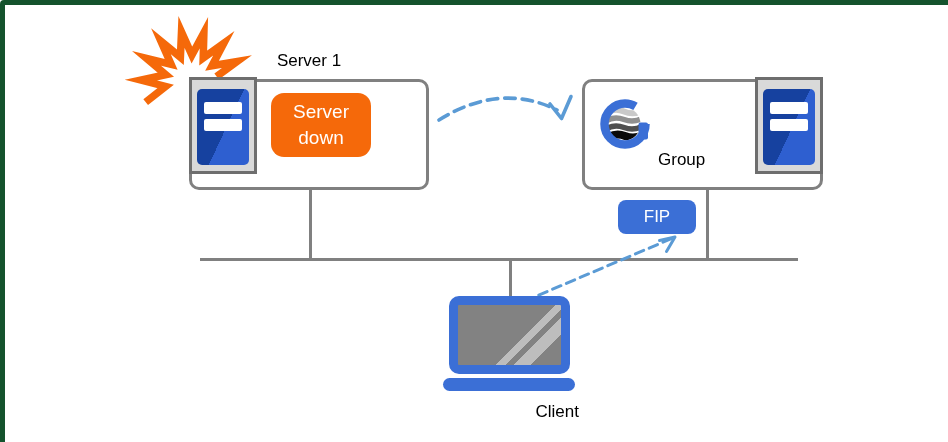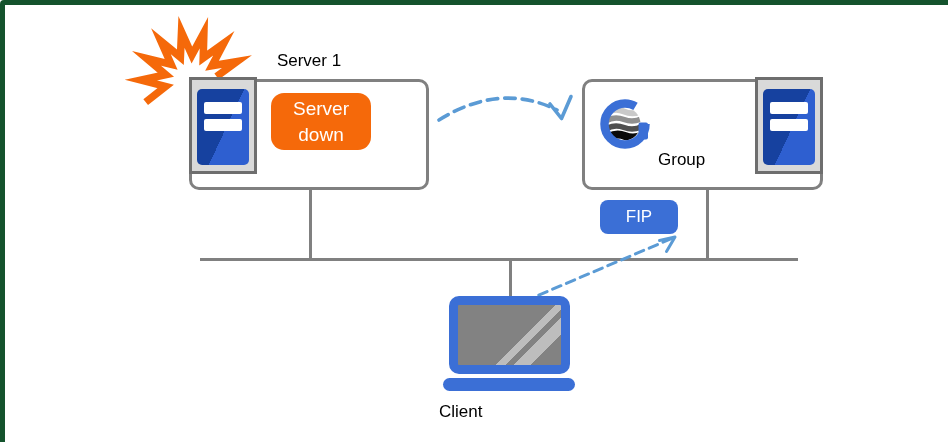--- a/index.html
+++ b/index.html
@@ -30,31 +30,31 @@
     border-radius:5px; box-sizing:border-box; padding-top:13px;
     background:linear-gradient(115deg,#16419f 54%,#2e5fd0 54%);
   }
   .server-bar { width:38px; height:12px; background:#ffffff; border-radius:2px; margin:0 auto 5px; }
 
   .diagram-label { position:absolute; font-size:17px; line-height:20px; color:#000; z-index:4; }
   #server1-label { left:194px; top:46px; width:220px; text-align:center; }
   #server2-label { left:567px; top:46px; width:230px; text-align:center; }
   #failover-label { left:426px; top:59px; width:160px; text-align:center; }
   #group-label  { left:653px; top:110px;margin-top:35px; }
-  #client-label { left:434px; top:397px; width:140px; text-align:left; }
+  #client-label { left:434px; top:397px; width:140px; text-align:right; }
 
   #server-down-badge {
-    position:absolute; left:266px; top:88px; width:100px; height:57px;
+    position:absolute; left:266px; top:88px; width:100px; height:64px;
     background:#f5690a; border-radius:13px; color:#ffffff;
     font-size:19px; line-height:26px; text-align:center;
     display:flex; align-items:center; justify-content:center;
     z-index:4; padding:0 6px; box-sizing:border-box;
   }
   #fip-badge {
-    position:absolute; left:595px; top:195px; width:78px; height:34px;
+    position:absolute; left:613px; top:195px; width:78px; height:34px;
     background:#3b6fd6; border-radius:8px; color:#ffffff; font-size:17px;
     display:flex; align-items:center; justify-content:center; z-index:3;
   }
 
   #logo { position:absolute; left:592px; top:91px; z-index:3; }
   #burst { position:absolute; left:126px; top:20px; overflow:visible; z-index:1; }
 
   #laptop { position:absolute; left:438px; top:291px; width:132px; z-index:2; }
   .laptop-screen {
     width:121px; height:78px; margin:0 auto; box-sizing:border-box;

